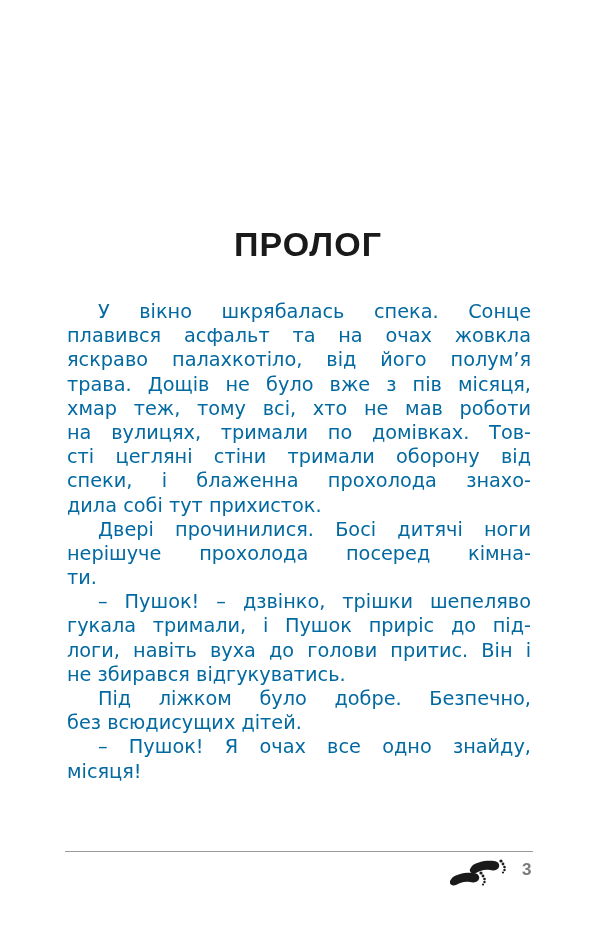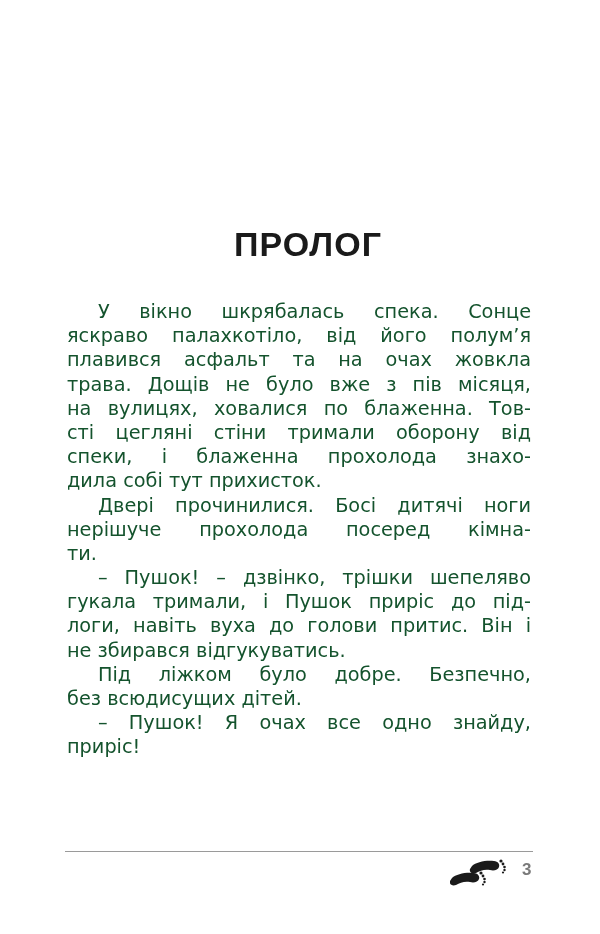--- a/index.html
+++ b/index.html
@@ -35,21 +35,21 @@
       line-height: 40px;
     }
     .body-text {
       position: absolute;
       left: 67px;
       top: 300px;
       width: 464px;
       font-family: "DejaVu Sans", sans-serif;
       font-size: 19.3px;
       line-height: 24.2px;
-      color: #14532d;
+      color: #0369a1;
     }
     .line {
       display: block;
       white-space: nowrap;
       text-align: justify;
       text-align-last: justify;
       height: 24.2px;
     }
     .line.last {
       text-align-last: left;
@@ -91,38 +91,39 @@
   </style>
 </head>
 <body>
 
 <div class="page">
 
   <h1 class="chapter-title" style="margin:8px;">ПРОЛОГ</h1>
 
   <div class="body-text" id="body-text">
       <span class="line indent">У вікно шкрябалась спека. Сонце</span>
+      <span class="line">плавився асфальт та на очах жовкла</span>
       <span class="line">яскраво палахкотіло, від його полум’я</span>
-      <span class="line">плавився асфальт та на очах жовкла</span>
       <span class="line">трава. Дощів не було вже з пів місяця,</span>
-      <span class="line">на вулицях, ховалися по блаженна. Тов-</span>
+      <span class="line">хмар теж, тому всі, хто не мав роботи</span>
+      <span class="line">на вулицях, тримали по домівках. Тов-</span>
       <span class="line">сті цегляні стіни тримали оборону від</span>
       <span class="line">спеки, і блаженна прохолода знахо-</span>
       <span class="line last">дила собі тут прихисток.</span>
       <span class="line indent">Двері прочинилися. Босі дитячі ноги</span>
       <span class="line">нерішуче прохолода посеред кімна-</span>
       <span class="line last">ти.</span>
       <span class="line indent">– Пушок! – дзвінко, трішки шепеляво</span>
       <span class="line">гукала тримали, і Пушок приріс до під-</span>
       <span class="line">логи, навіть вуха до голови притис. Він і</span>
       <span class="line last">не збирався відгукуватись.</span>
       <span class="line indent">Під ліжком було добре. Безпечно,</span>
       <span class="line last">без всюдисущих дітей.</span>
       <span class="line indent">– Пушок! Я очах все одно знайду,</span>
-      <span class="line last">приріс!</span>
+      <span class="line last">місяця!</span>
     </div>
 
   <div class="footer-rule"></div>
 
   <div class="footer">
     <svg class="footprints" viewBox="0 0 60 34" xmlns="http://www.w3.org/2000/svg">
 
       <g fill="#1a1a1a">
         <path d="M22 10 C 26 6, 36 4, 44 5 C 48 5.5, 50 8, 49 11 C 48 14, 44 15, 40 14 C 34 13, 30 15, 26 17 C 22 18.5, 19 16, 20 13 Z"></path>
         <circle cx="51" cy="5" r="1.6"></circle>

